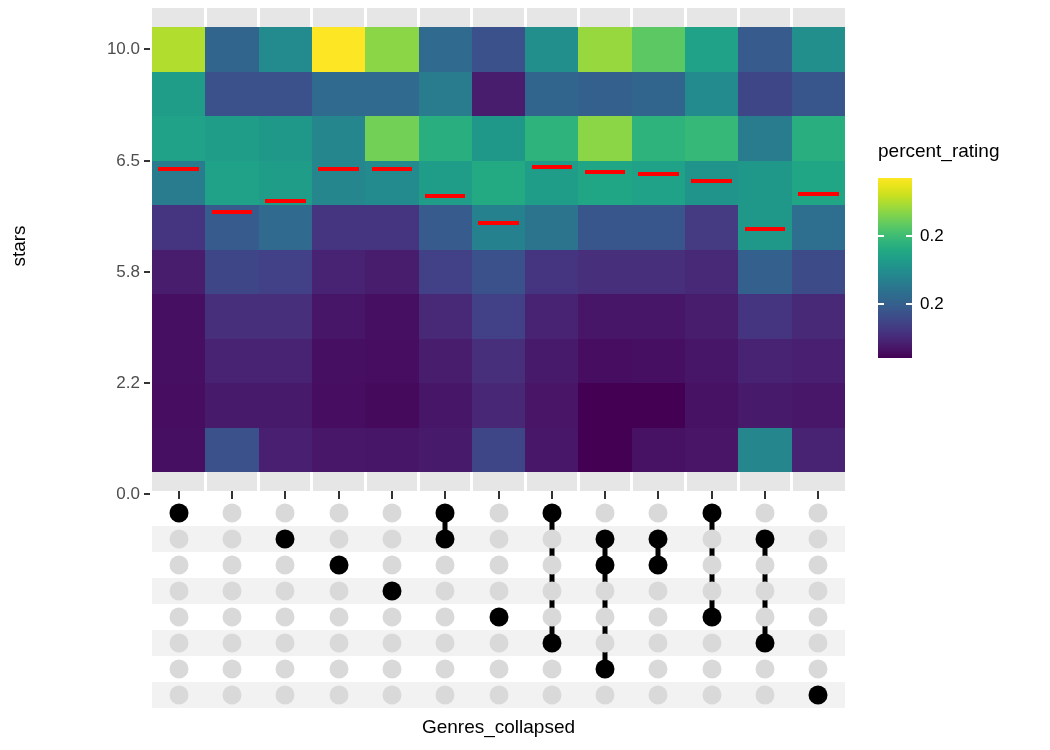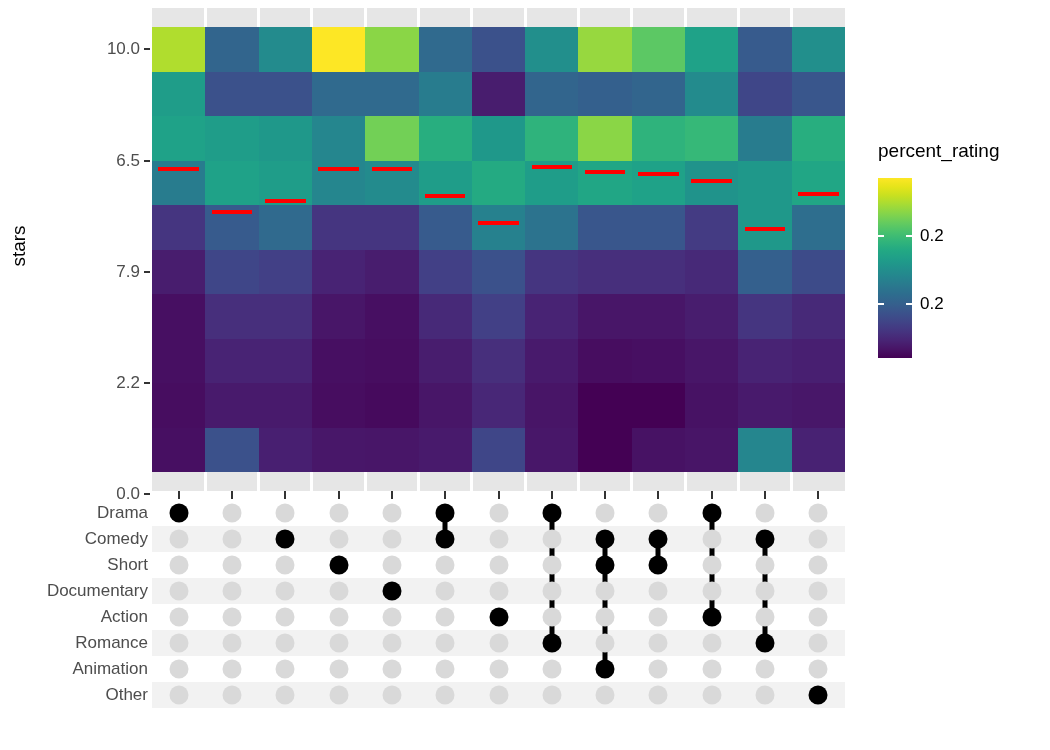--- a/index.html
+++ b/index.html
@@ -179,21 +179,21 @@
 
 <div id="root">
 
   <div class="abs" id="y-axis-title">
     <span>stars</span>
   </div>
 
   <div class="abs" id="ytick-col">
       <div class="ytick abs" style="top: 484.25px;">0.0</div>
       <div class="ytick abs" style="top: 373px;">2.2</div>
-      <div class="ytick abs" style="top: 261.75px;">7.9</div>
+      <div class="ytick abs" style="top: 261.75px;">5.8</div>
       <div class="ytick abs" style="top: 150.5px;">6.5</div>
       <div class="ytick abs" style="top: 39.25px;">10.0</div>
     </div>
 
   <div class="abs" id="heatmap-panel">
     <div id="heatmap-grid">
         <div class="hcell" style="background: rgb(176, 221, 46);"></div>
         <div class="hcell" style="background: rgb(50, 101, 141);"></div>
         <div class="hcell" style="background: rgb(35, 139, 141);"></div>
         <div class="hcell" style="background: rgb(253, 231, 37);"></div>
@@ -372,30 +372,20 @@
       <div class="xtick" style="left: 292.192px;"></div>
       <div class="xtick" style="left: 345.5px;"></div>
       <div class="xtick" style="left: 398.808px;"></div>
       <div class="xtick" style="left: 452.115px;"></div>
       <div class="xtick" style="left: 505.423px;"></div>
       <div class="xtick" style="left: 558.731px;"></div>
       <div class="xtick" style="left: 612.038px;"></div>
       <div class="xtick" style="left: 665.346px;"></div>
     </div>
 
-  <div class="abs" id="upset-labels">
-      <div class="upset-label" style="top: 0px;">Drama</div>
-      <div class="upset-label" style="top: 26px;">Comedy</div>
-      <div class="upset-label" style="top: 52px;">Short</div>
-      <div class="upset-label" style="top: 78px;">Documentary</div>
-      <div class="upset-label" style="top: 104px;">Action</div>
-      <div class="upset-label" style="top: 130px;">Romance</div>
-      <div class="upset-label" style="top: 156px;">Animation</div>
-      <div class="upset-label" style="top: 182px;">Other</div>
-    </div>
 
   <div class="abs" id="upset-panel">
       <div class="upset-stripe" style="top: 26px;"></div>
       <div class="upset-stripe" style="top: 78px;"></div>
       <div class="upset-stripe" style="top: 130px;"></div>
       <div class="upset-stripe" style="top: 182px;"></div>
       <div class="dot on" style="left: 26.6538px; top: 13px;"></div>
       <div class="dot" style="left: 26.6538px; top: 39px;"></div>
       <div class="dot" style="left: 26.6538px; top: 65px;"></div>
       <div class="dot" style="left: 26.6538px; top: 91px;"></div>
@@ -500,20 +490,21 @@
       <div class="dot" style="left: 666.346px; top: 13px;"></div>
       <div class="dot" style="left: 666.346px; top: 39px;"></div>
       <div class="dot" style="left: 666.346px; top: 65px;"></div>
       <div class="dot" style="left: 666.346px; top: 91px;"></div>
       <div class="dot" style="left: 666.346px; top: 117px;"></div>
       <div class="dot" style="left: 666.346px; top: 143px;"></div>
       <div class="dot" style="left: 666.346px; top: 169px;"></div>
       <div class="dot on" style="left: 666.346px; top: 195px;"></div>
     </div>
 
+  <div class="abs" id="x-axis-title">Genres_collapsed</div>
 
   <div class="abs" id="legend">
     <div id="legend-title">percent_rating</div>
     <div id="legend-bar" style="background: linear-gradient(rgb(253, 231, 37) 0%, rgb(229, 228, 26) 5%, rgb(198, 224, 33) 10%, rgb(164, 219, 54) 15%, rgb(131, 212, 75) 20%, rgb(100, 203, 95) 25%, rgb(72, 193, 110) 30%, rgb(50, 181, 122) 35%, rgb(35, 169, 131) 40%, rgb(31, 158, 137) 45%, rgb(33, 145, 140) 50%, rgb(37, 133, 142) 55%, rgb(42, 120, 142) 60%, rgb(46, 108, 142) 65%, rgb(53, 96, 141) 70%, rgb(59, 82, 139) 75%, rgb(64, 68, 135) 80%, rgb(69, 53, 128) 85%, rgb(72, 37, 117) 90%, rgb(72, 20, 102) 95%, rgb(68, 1, 84) 100%);">
         <div class="legend-tick l" style="top: 124.66px;"></div>
         <div class="legend-tick r" style="top: 124.66px;"></div>
         <div class="legend-tick l" style="top: 56.7358px;"></div>
         <div class="legend-tick r" style="top: 56.7358px;"></div>
       </div>
   <div class="legend-ticklabel" style="top: 154.66px;">0.2</div>

